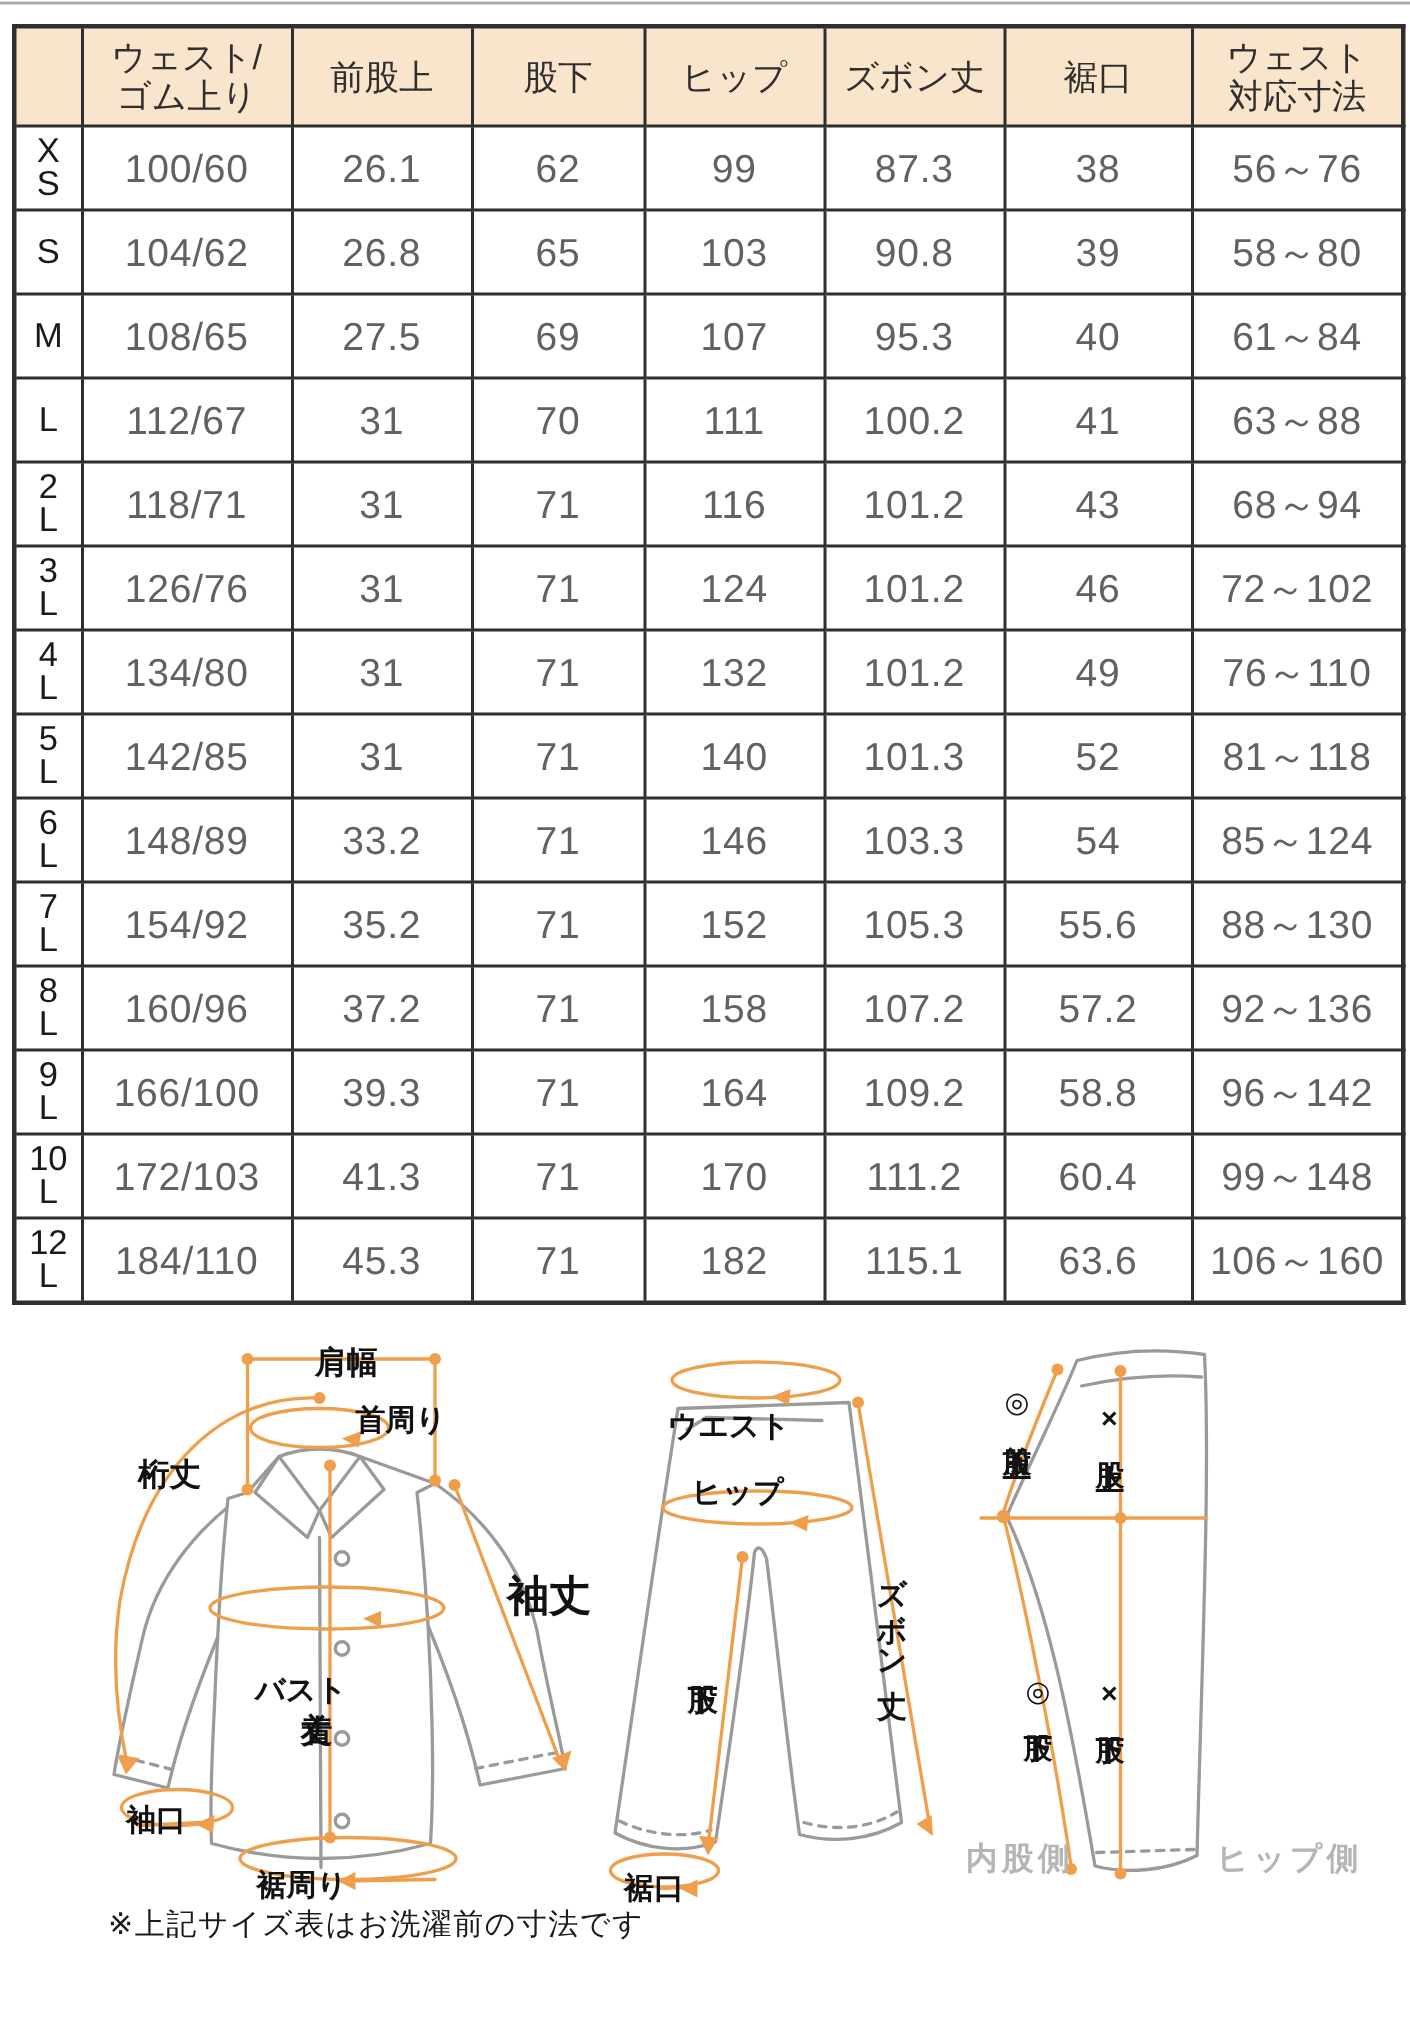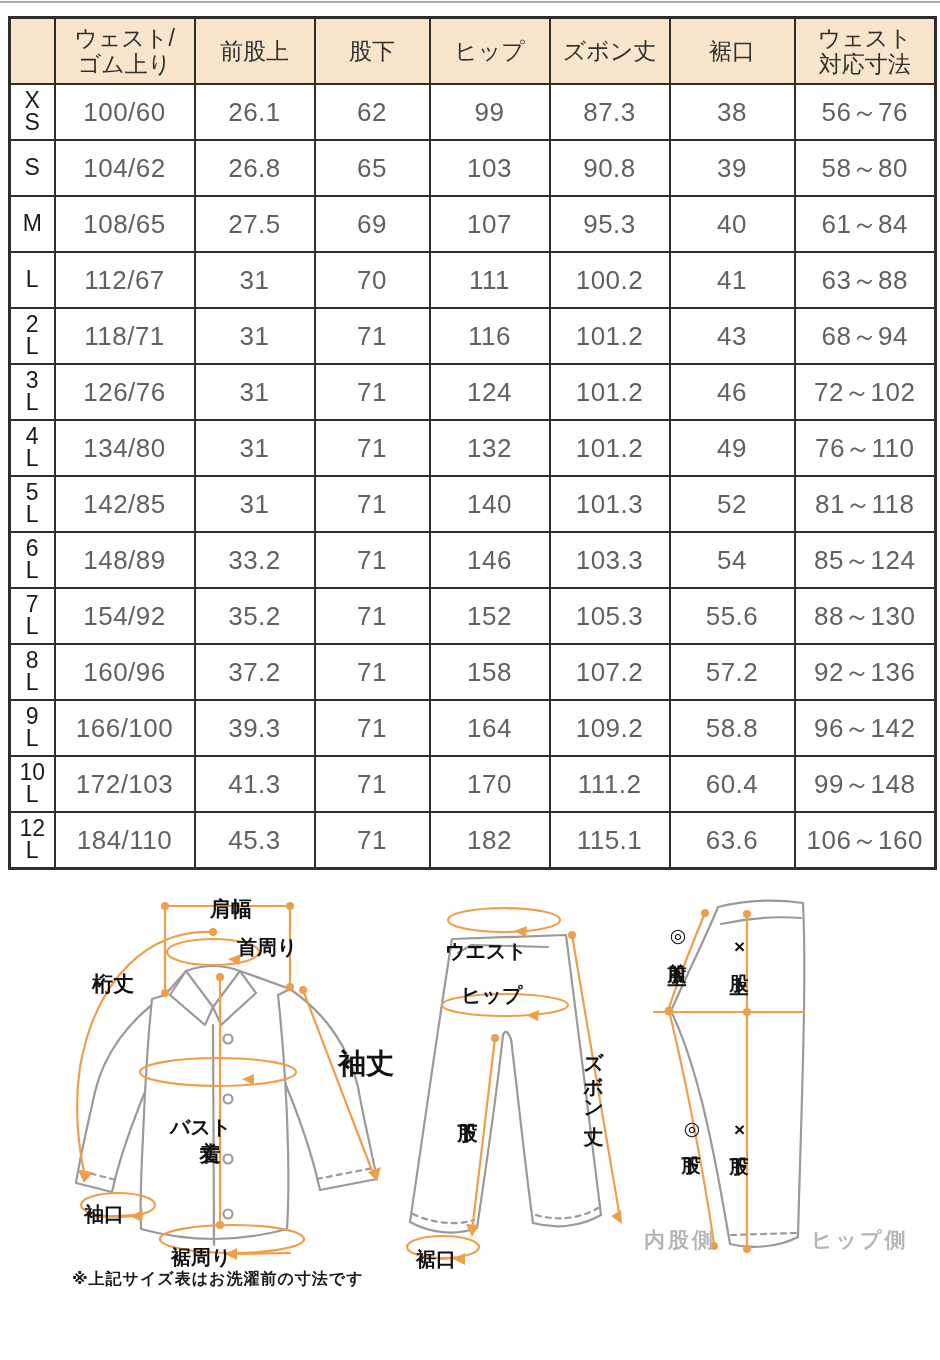--- a/index.html
+++ b/index.html
@@ -44,21 +44,21 @@
     white-space:nowrap;line-height:1;
   }
   .vlabel{
     writing-mode:vertical-rl;text-orientation:upright;letter-spacing:2px;
   }
   .gray-label{
     position:absolute;font-size:21px;font-weight:bold;color:var(--side-label,#b5b5b5);
     letter-spacing:3px;white-space:nowrap;line-height:1;
   }
   .note{
-    margin:0 0 0 72px;font-size:16px;font-weight:bold;color:#1a1a1a;letter-spacing:1px;
+    margin:0 0 0 72px;font-size:20px;font-weight:normal;color:#1a1a1a;letter-spacing:1px;
   }
 </style>
 </head>
 <body>
 
 <div class="top-rule"></div>
 
 <table class="size-chart">
   <colgroup>
     <col style="width:45px">

